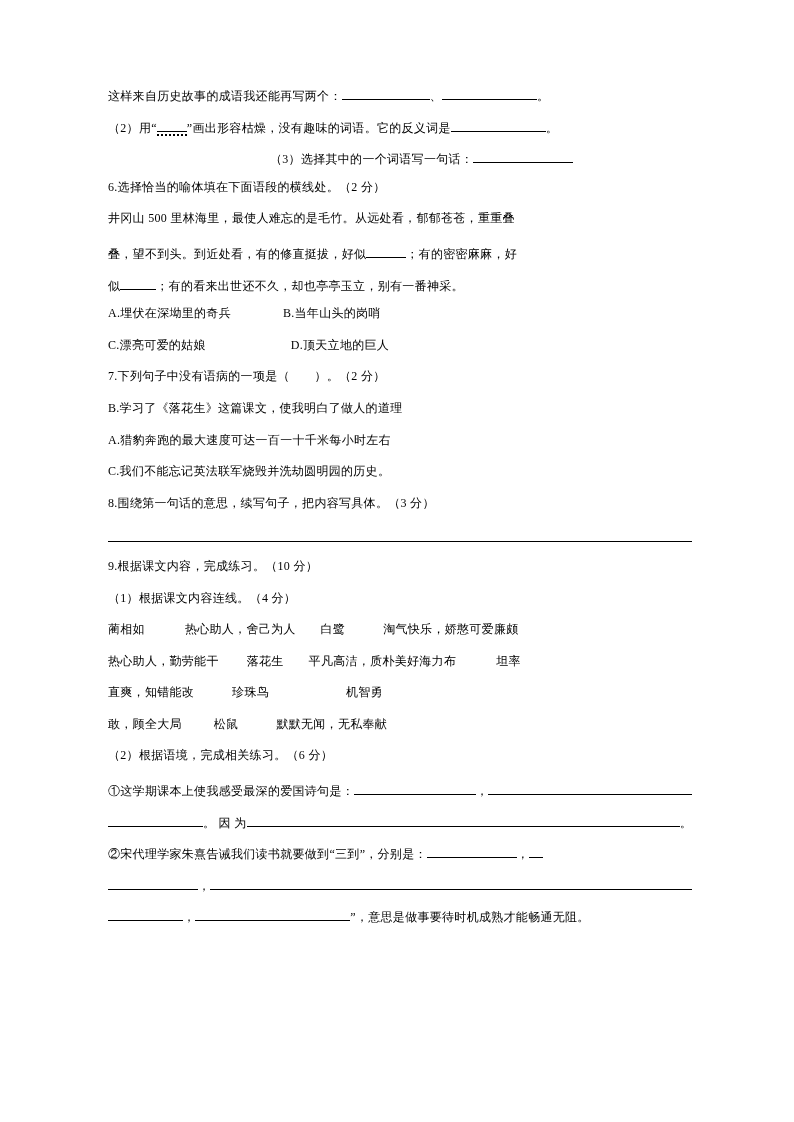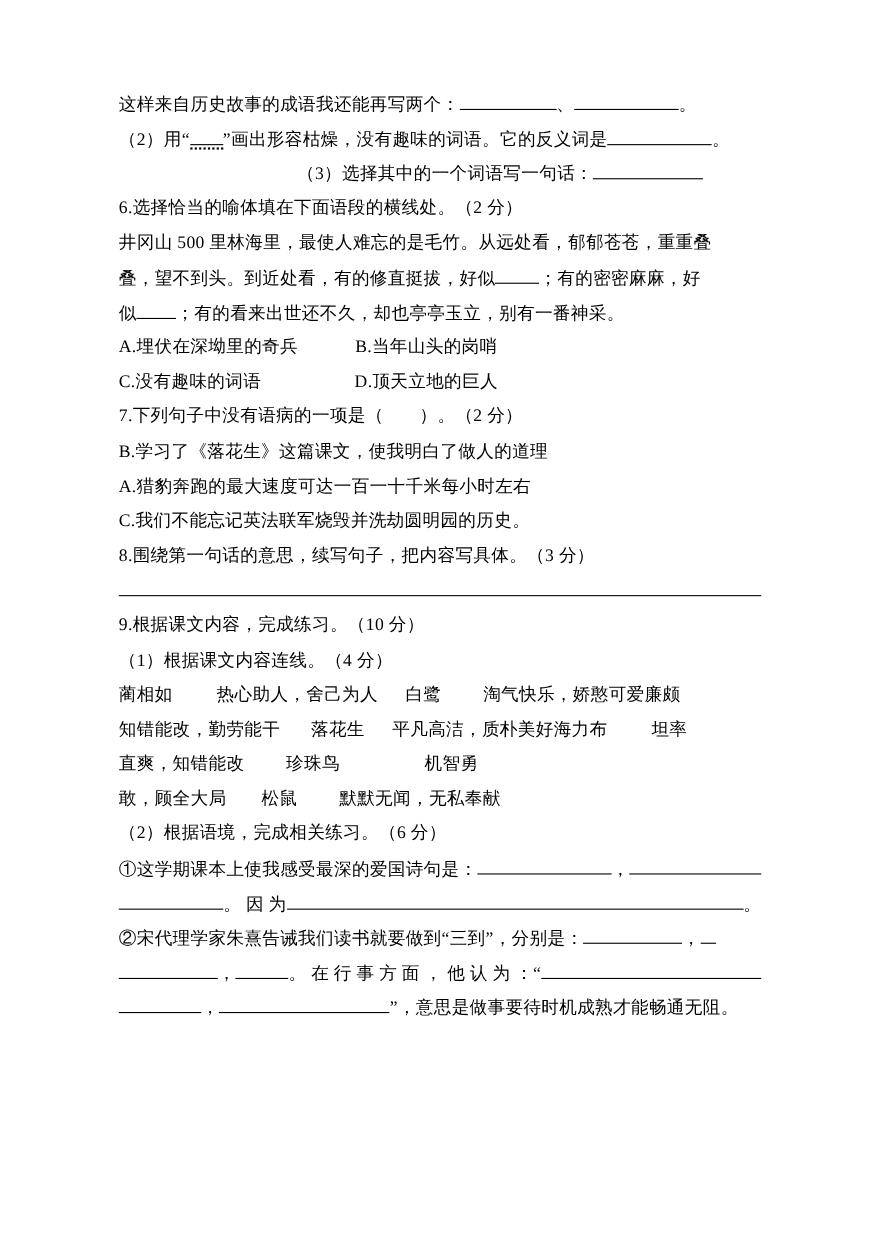--- a/index.html
+++ b/index.html
@@ -4,21 +4,21 @@
 <style>
   html, body { margin: 0; padding: 0; background: #e8e8e8; }
   .page {
     position: relative;
     width: 794px;
     height: 1122px;
     margin: 0 auto;
     background: #ffffff;
     color: #000000;
     font-family: "Liberation Serif", "DejaVu Serif", serif;
-    font-size: 16px;
+    font-size: 12px;
     letter-spacing: 0.3px;
     overflow: hidden;
   }
   .content {
     position: absolute;
     left: 108px;
     right: 102px;
     top: 84px;
   }
   .line {
@@ -51,33 +51,33 @@
 <div class="page">
   <div class="content" id="doc">
       <div class="line"><span class="run">这样来自历史故事的成语我还能再写两个：</span><span class="blank" style="width: 88px;"></span><span class="run">、</span><span class="blank" style="width: 95px;"></span><span class="run">。</span></div>
       <div class="line"><span class="run">（2）用“</span><span class="blank mark" style="width: 30px;"></span><span class="run">”画出形容枯燥，没有趣味的词语。它的反义词是</span><span class="blank" style="width: 95px;"></span><span class="run">。</span></div>
       <div class="line" style="padding-left: 162px;"><span class="run">（3）选择其中的一个词语写一句话：</span><span class="blank" style="width: 100px;"></span></div>
       <div class="line"><span class="run">6.选择恰当的喻体填在下面语段的横线处。（2 分）</span></div>
       <div class="line"><span class="run">井冈山 500 里林海里，最使人难忘的是毛竹。从远处看，郁郁苍苍，重重叠</span></div>
       <div class="line"><span class="run">叠，望不到头。到近处看，有的修直挺拔，好似</span><span class="blank" style="width: 40px;"></span><span class="run">；有的密密麻麻，好</span></div>
       <div class="line"><span class="run">似</span><span class="blank" style="width: 36px;"></span><span class="run">；有的看来出世还不久，却也亭亭玉立，别有一番神采。</span></div>
       <div class="line"><span class="run">A.埋伏在深坳里的奇兵</span><span class="gap" style="width: 52px;"></span><span class="run">B.当年山头的岗哨</span></div>
-      <div class="line"><span class="run">C.没有趣味的词语</span><span class="gap" style="width: 85px;"></span><span class="run">D.顶天立地的巨人</span></div>
+      <div class="line"><span class="run">C.漂亮可爱的姑娘</span><span class="gap" style="width: 85px;"></span><span class="run">D.顶天立地的巨人</span></div>
       <div class="line"><span class="run">7.下列句子中没有语病的一项是（　　）。（2 分）</span></div>
       <div class="line"><span class="run">B.学习了《落花生》这篇课文，使我明白了做人的道理</span></div>
       <div class="line"><span class="run">A.猎豹奔跑的最大速度可达一百一十千米每小时左右</span></div>
       <div class="line"><span class="run">C.我们不能忘记英法联军烧毁并洗劫圆明园的历史。</span></div>
       <div class="line"><span class="run">8.围绕第一句话的意思，续写句子，把内容写具体。（3 分）</span></div>
       <div class="line"><span class="blank fill"></span></div>
       <div class="line"><span class="run">9.根据课文内容，完成练习。（10 分）</span></div>
       <div class="line"><span class="run">（1）根据课文内容连线。（4 分）</span></div>
       <div class="line"><span class="run">蔺相如</span><span class="gap" style="width: 40px;"></span><span class="run">热心助人，舍己为人</span><span class="gap" style="width: 25px;"></span><span class="run">白鹭</span><span class="gap" style="width: 38px;"></span><span class="run">淘气快乐，娇憨可爱廉颇</span></div>
-      <div class="line"><span class="run">知错能改，勤劳能干</span><span class="gap" style="width: 28px;"></span><span class="run">落花生</span><span class="gap" style="width: 25px;"></span><span class="run">平凡高洁，质朴美好海力布</span><span class="gap" style="width: 40px;"></span><span class="run">坦率</span></div>
+      <div class="line"><span class="run">热心助人，勤劳能干</span><span class="gap" style="width: 28px;"></span><span class="run">落花生</span><span class="gap" style="width: 25px;"></span><span class="run">平凡高洁，质朴美好海力布</span><span class="gap" style="width: 40px;"></span><span class="run">坦率</span></div>
       <div class="line"><span class="run">直爽，知错能改</span><span class="gap" style="width: 38px;"></span><span class="run">珍珠鸟</span><span class="gap" style="width: 22px;"></span><span class="gap" style="width: 55px;"></span><span class="run">机智勇</span></div>
       <div class="line"><span class="run">敢，顾全大局</span><span class="gap" style="width: 32px;"></span><span class="run">松鼠</span><span class="gap" style="width: 38px;"></span><span class="run">默默无闻，无私奉献</span></div>
       <div class="line"><span class="run">（2）根据语境，完成相关练习。（6 分）</span></div>
       <div class="line"><span class="run">①这学期课本上使我感受最深的爱国诗句是：</span><span class="blank" style="width: 122px;"></span><span class="run">，</span><span class="blank fill"></span></div>
       <div class="line"><span class="blank" style="width: 95px;"></span><span class="run">。 因 为</span><span class="blank fill"></span><span class="run">。</span></div>
       <div class="line"><span class="run">②宋代理学家朱熹告诫我们读书就要做到“三到”，分别是：</span><span class="blank" style="width: 90px;"></span><span class="run">，</span><span class="blank" style="width: 14px;"></span></div>
-      <div class="line"><span class="blank" style="width: 90px;"></span><span class="run">，</span><span class="blank" style="width: 48px;"></span><span class="run">。 在 行 事 方 面 ， 他 认 为 ：“</span><span class="blank fill"></span></div>
+      <div class="line"><span class="blank" style="width: 90px;"></span><span class="run">，</span><span class="blank" style="width: 48px;"></span><span class="blank fill"></span></div>
       <div class="line"><span class="blank" style="width: 75px;"></span><span class="run">，</span><span class="blank" style="width: 155px;"></span><span class="run">”，意思是做事要待时机成熟才能畅通无阻。</span></div>
     </div>
 </div>
 
 </body></html>

